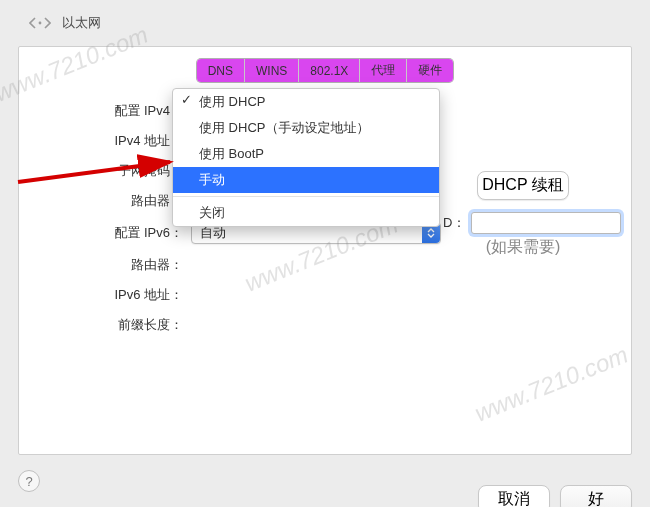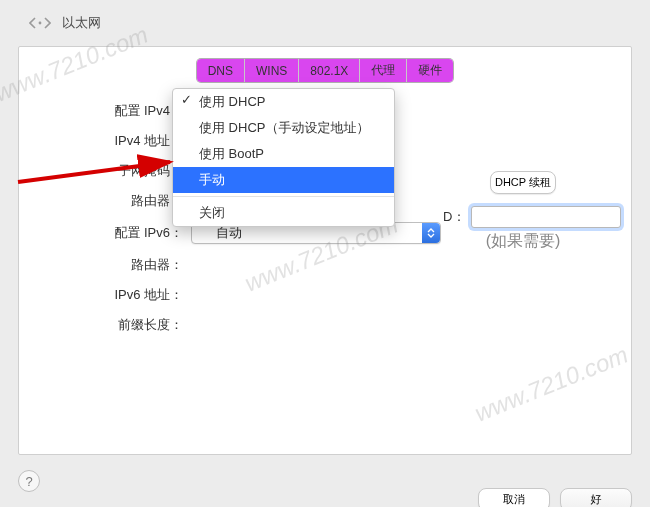--- a/index.html
+++ b/index.html
@@ -15,31 +15,31 @@
   .seg { display: flex; justify-content: center; margin-bottom: 20px; }
   .seggrp { display: flex; border-radius: 4px; overflow: hidden; box-shadow: 0 0 0 1px #b0b0b0; }
   .seg-btn { background: #d946ef; border: none; border-right: 1px solid #c8c8c8; padding: 3px 11px; font-size: 12px; color: #333; cursor: pointer; }
   .seg-btn:last-child { border-right: none; }
   .seg-btn.active { background: #6a8db8; background: linear-gradient(#6f94c0,#5f84b0); color: #fff; border-right-color: #5176a2; }
 
   .row { display: flex; align-items: center; margin-bottom: 12px; }
   .lbl { width: 152px; text-align: right; padding-right: 8px; color: #333; }
   .field { position: relative; flex: 0 0 250px; }
 
-  .select { width: 250px; height: 22px; border: 1px solid #bfbfbf; border-radius: 4px; background: #fff; display: flex; align-items: center; padding: 0 24px; position: relative; box-shadow: 0 1px 1px rgba(0,0,0,0.05); }
+  .select { width: 250px; height: 22px; border: 1px solid #bfbfbf; border-radius: 4px; background: #fff; display: flex; align-items: center; padding: 0 8px; position: relative; box-shadow: 0 1px 1px rgba(0,0,0,0.05); }
   .select .cap { position: absolute; right: 0; top: 0; bottom: 0; width: 18px; background: linear-gradient(#5a9bff,#2b6fe0); border-radius: 0 4px 4px 0; display: flex; flex-direction: column; align-items: center; justify-content: center; }
   .cap svg { display: block; }
 
-  .dropdown { position: absolute; left: 172px; top: 88px; width: 223px; background: #fff; border: 1px solid #c9c9c9; border-radius: 4px; box-shadow: 0 6px 16px rgba(0,0,0,0.25); overflow: hidden; z-index: 10; }
+  .dropdown { position: absolute; left: 172px; top: 88px; width: 268px; background: #fff; border: 1px solid #c9c9c9; border-radius: 4px; box-shadow: 0 6px 16px rgba(0,0,0,0.25); overflow: hidden; z-index: 10; }
   .dd-item { padding: 4px 10px 4px 26px; position: relative; font-size: 13px; color: #333; cursor: pointer; }
   .dd-item.checked::before { content: "✓"; position: absolute; left: 8px; top: 3px; }
   .dd-item.hl { background: #2c72ff; color: #fff; }
   .dd-sep { height: 1px; background: #e2e2e2; margin: 3px 0; }
 
-  .btn { background: #fff; border: 1px solid #c8c8c8; border-radius: 8px; padding: 3px 4px; font-size: 11px; box-shadow: 0 1px 1px rgba(0,0,0,0.08); cursor: pointer; }
+  .btn { background: #fff; border: 1px solid #c8c8c8; border-radius: 8px; padding: 3px 4px; font-size: 16px; box-shadow: 0 1px 1px rgba(0,0,0,0.08); cursor: pointer; }
   .btn.primary { background: linear-gradient(#fcfcfc,#f0f0f0); }
 
   .textinput { width: 150px; height: 22px; border: 1px solid #b8b8b8; border-radius: 3px; background: #fff; padding: 0 6px; outline: none; box-shadow: 0 0 0 3px rgba(90,155,255,0.35); }
 
   .hint { font-size: 16px; color: #888; margin-top: 3px; text-align: center; }
 
   .region-right { position: absolute; right: 28px; top: 124px; width: 160px; }
 
   .footer { position: absolute; left: 0; right: 0; bottom: 0; height: 52px; display: flex; align-items: center; padding: 0 18px; }
   .help { width: 22px; height: 22px; border: 1px solid #c0c0c0; border-radius: 50%; display: flex; align-items: center; justify-content: center; color: #7a7a7a; font-size: 13px; cursor: pointer; background: #f7f7f7; }

